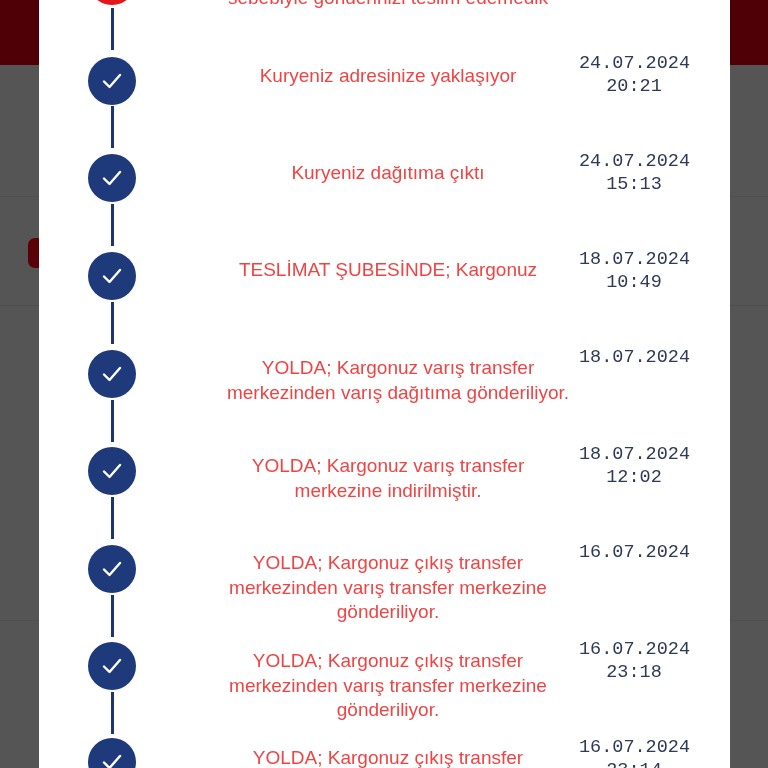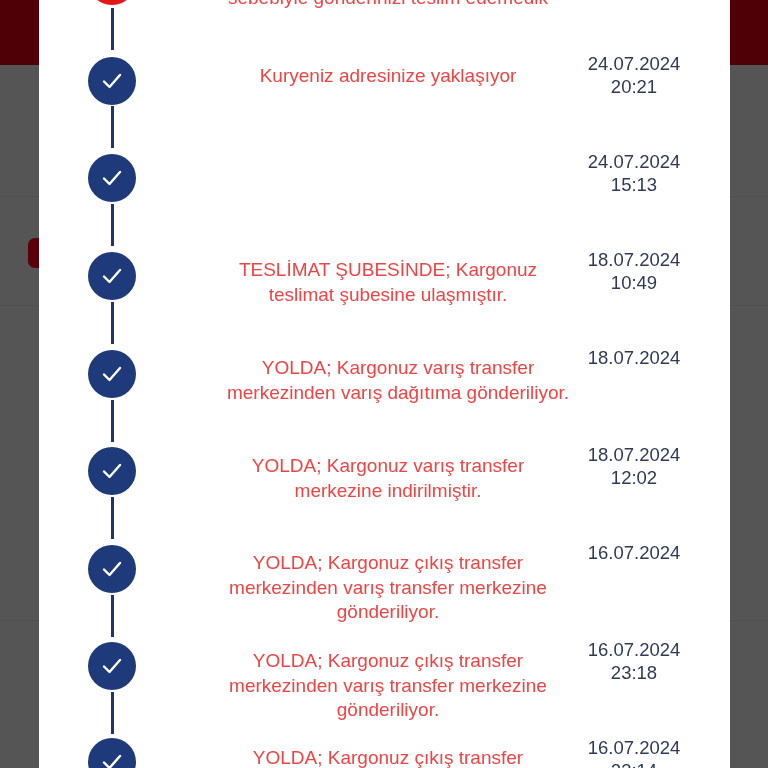--- a/index.html
+++ b/index.html
@@ -22,21 +22,21 @@
     background:#1e3a7b; display:flex; align-items:center; justify-content:center;
   }
   .dot.red { background:#e3161b; }
   .dot svg { width:26px; height:26px; }
   .desc {
     position:absolute; left:149px; width:400px;
     font-size:19px; line-height:24.5px; color:#ef4444;text-align:center;
   }
   .date {
     position:absolute; left:540px; width:110px; text-align:center;
-    font-size:18.5px; line-height:23px; color:#2e3a56;
+    font-size:18.5px; line-height:23px; color:#2e3a56;font-family:Liberation Mono, monospace;
   }
 </style>
 </head>
 <body>
 
 <div class="bg-header"></div>
 <div class="bg-band" style="top:196px"></div>
 <div class="bg-band" style="top:305px"></div>
 <div class="bg-band" style="top:620px"></div>
 <div class="bg-tab"></div>
@@ -69,33 +69,35 @@
     <div class="date" style="top:72px">
       <div>24.07.2024</div>
       <div>20:21</div>
     </div>
 
     <div class="dot" style="top:174px">
       <svg viewBox="0 0 26 26">
           <path d="M5 13.5 L10.5 19 L21 7" fill="none" stroke="#fff" stroke-width="2.4" stroke-linecap="round" stroke-linejoin="round"></path>
         </svg>
     </div>
+    <div class="desc" style="top:181px">
+      <div>Kuryeniz dağıtıma çıktı</div>
+    </div>
     <div class="date" style="top:170px">
       <div>24.07.2024</div>
       <div>15:13</div>
     </div>
 
     <div class="dot" style="top:272px">
       <svg viewBox="0 0 26 26">
           <path d="M5 13.5 L10.5 19 L21 7" fill="none" stroke="#fff" stroke-width="2.4" stroke-linecap="round" stroke-linejoin="round"></path>
         </svg>
     </div>
     <div class="desc" style="top:278px">
       <div>TESLİMAT ŞUBESİNDE; Kargonuz</div>
-      <div>teslimat şubesine ulaşmıştır.</div>
     </div>
     <div class="date" style="top:268px">
       <div>18.07.2024</div>
       <div>10:49</div>
     </div>
 
     <div class="dot" style="top:370px">
       <svg viewBox="0 0 26 26">
           <path d="M5 13.5 L10.5 19 L21 7" fill="none" stroke="#fff" stroke-width="2.4" stroke-linecap="round" stroke-linejoin="round"></path>
         </svg>

